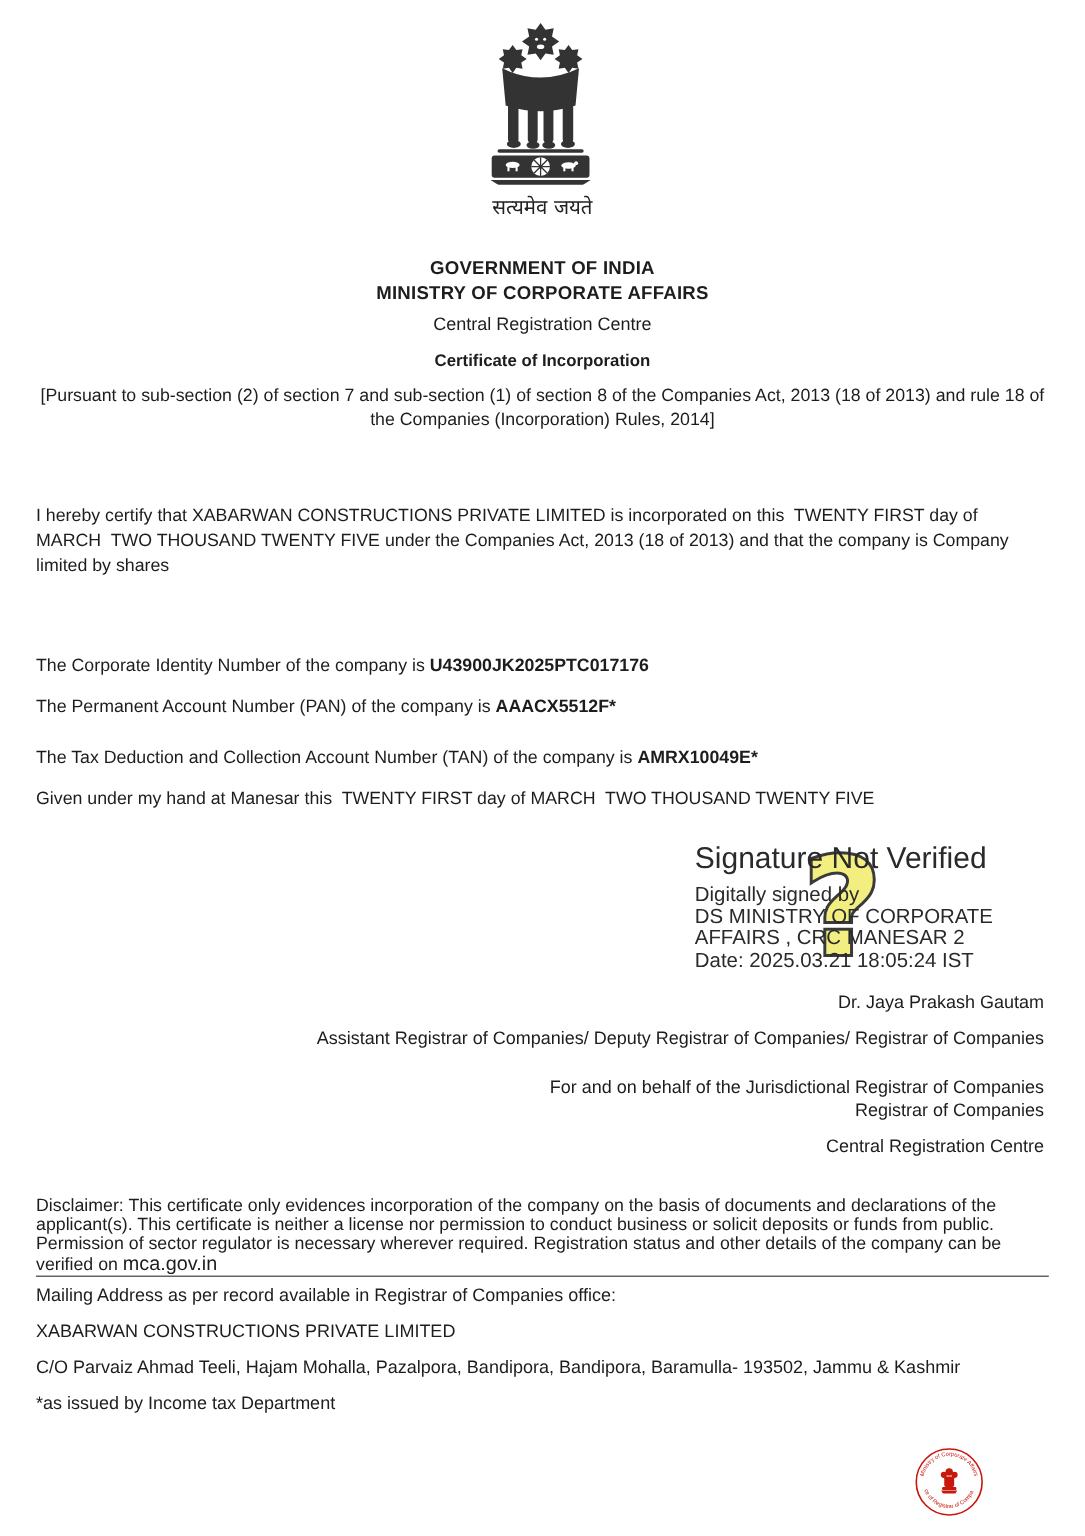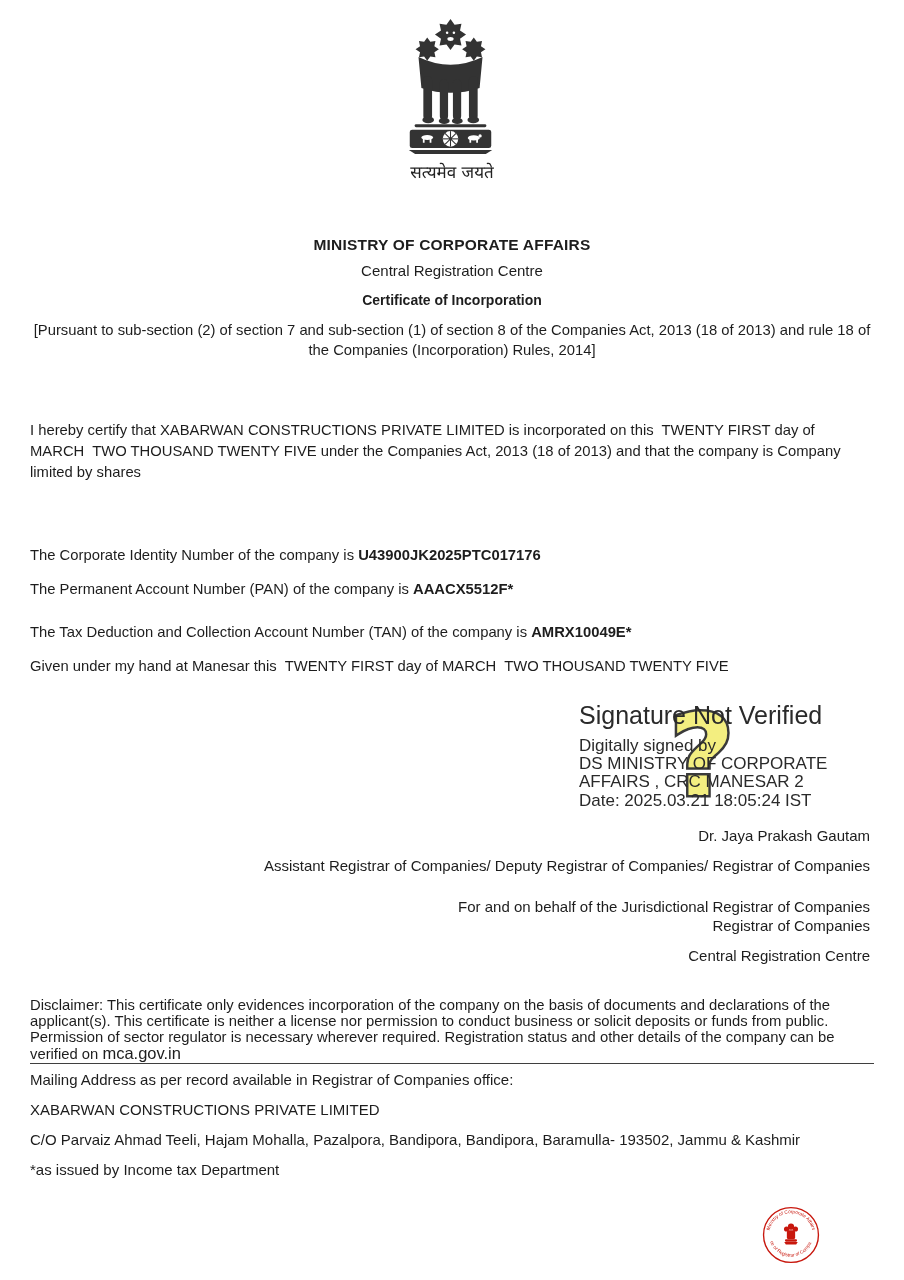--- a/index.html
+++ b/index.html
@@ -91,20 +91,21 @@
     <g stroke="#333333" stroke-width="1.1">
       <line x1="50" y1="116.5" x2="50" y2="132.5"></line>
       <line x1="42" y1="124.5" x2="58" y2="124.5"></line>
       <line x1="44.3" y1="118.8" x2="55.7" y2="130.2"></line>
       <line x1="44.3" y1="130.2" x2="55.7" y2="118.8"></line>
     </g>
     <circle cx="50" cy="124.5" r="1.6" fill="#333333"></circle>
   </svg>
   <div class="abs center motto">सत्यमेव जयते</div>
 
+  <div class="abs center gov">GOVERNMENT OF INDIA</div>
   <div class="abs center ministry">MINISTRY OF CORPORATE AFFAIRS</div>
   <div class="abs center centre">Central Registration Centre</div>
   <div class="abs center cert-title">Certificate of Incorporation</div>
   <div class="abs pursuant pre">[Pursuant to sub-section (2) of section 7 and sub-section (1) of section 8 of the Companies Act, 2013 (18 of 2013) and rule 18 of the Companies (Incorporation) Rules, 2014]</div>
 
   <div class="abs certify pre">I hereby certify that XABARWAN CONSTRUCTIONS PRIVATE LIMITED is incorporated on this  TWENTY FIRST day of MARCH  TWO THOUSAND TWENTY FIVE under the Companies Act, 2013 (18 of 2013) and that the company is Company limited by shares</div>
 
   <div class="abs row cin"><span>The Corporate Identity Number of the company is </span><b>U43900JK2025PTC017176</b></div>
   <div class="abs row pan"><span>The Permanent Account Number (PAN) of the company is </span><b>AAACX5512F*</b></div>
   <div class="abs row tan"><span>The Tax Deduction and Collection Account Number (TAN) of the company is </span><b>AMRX10049E*</b></div>

